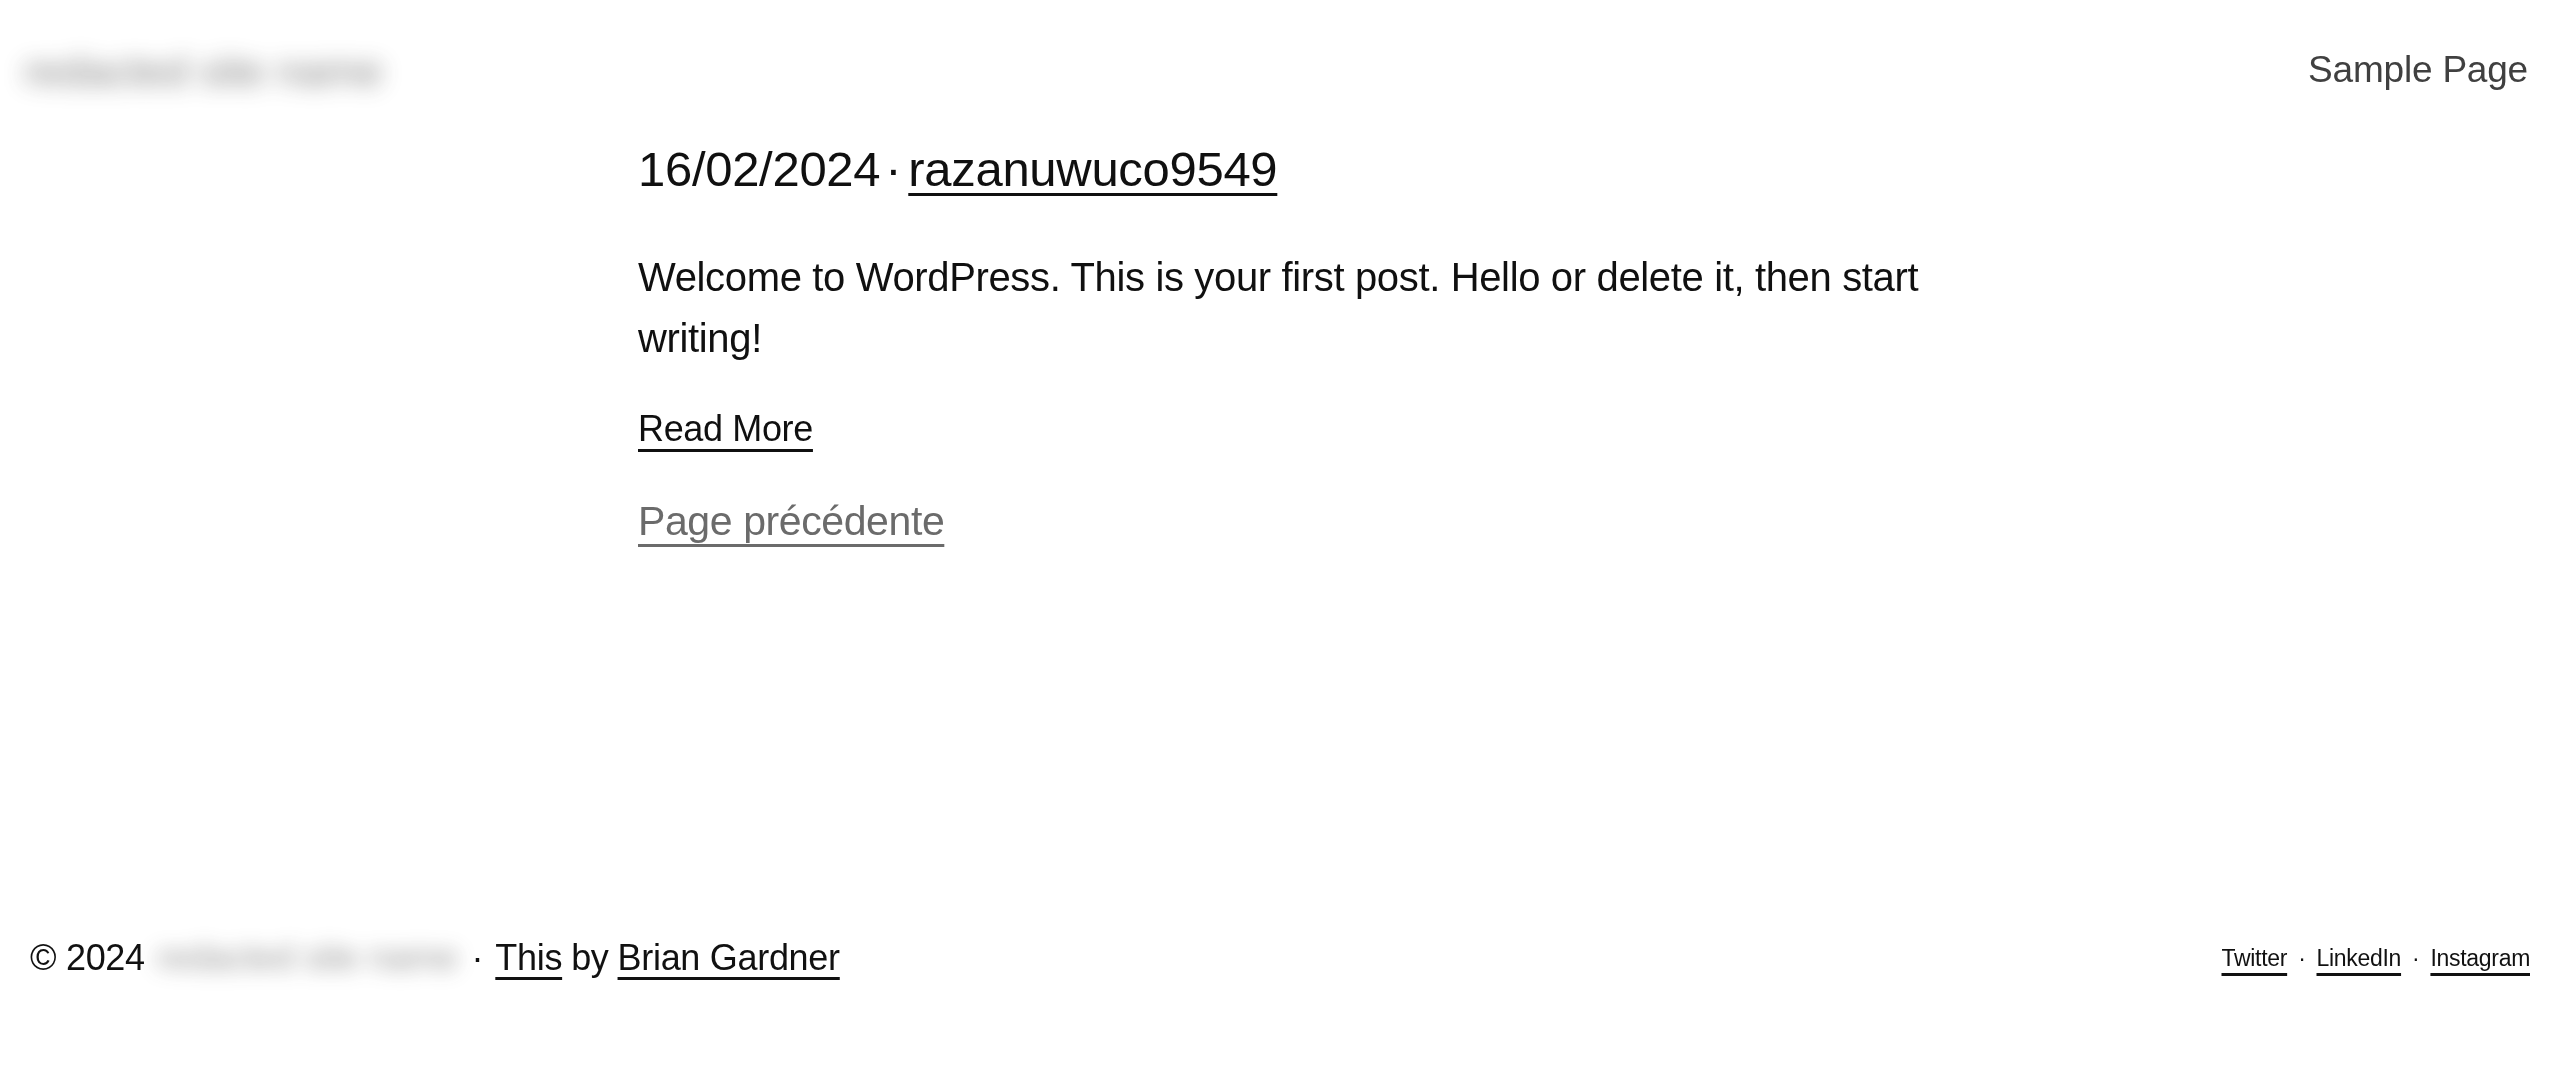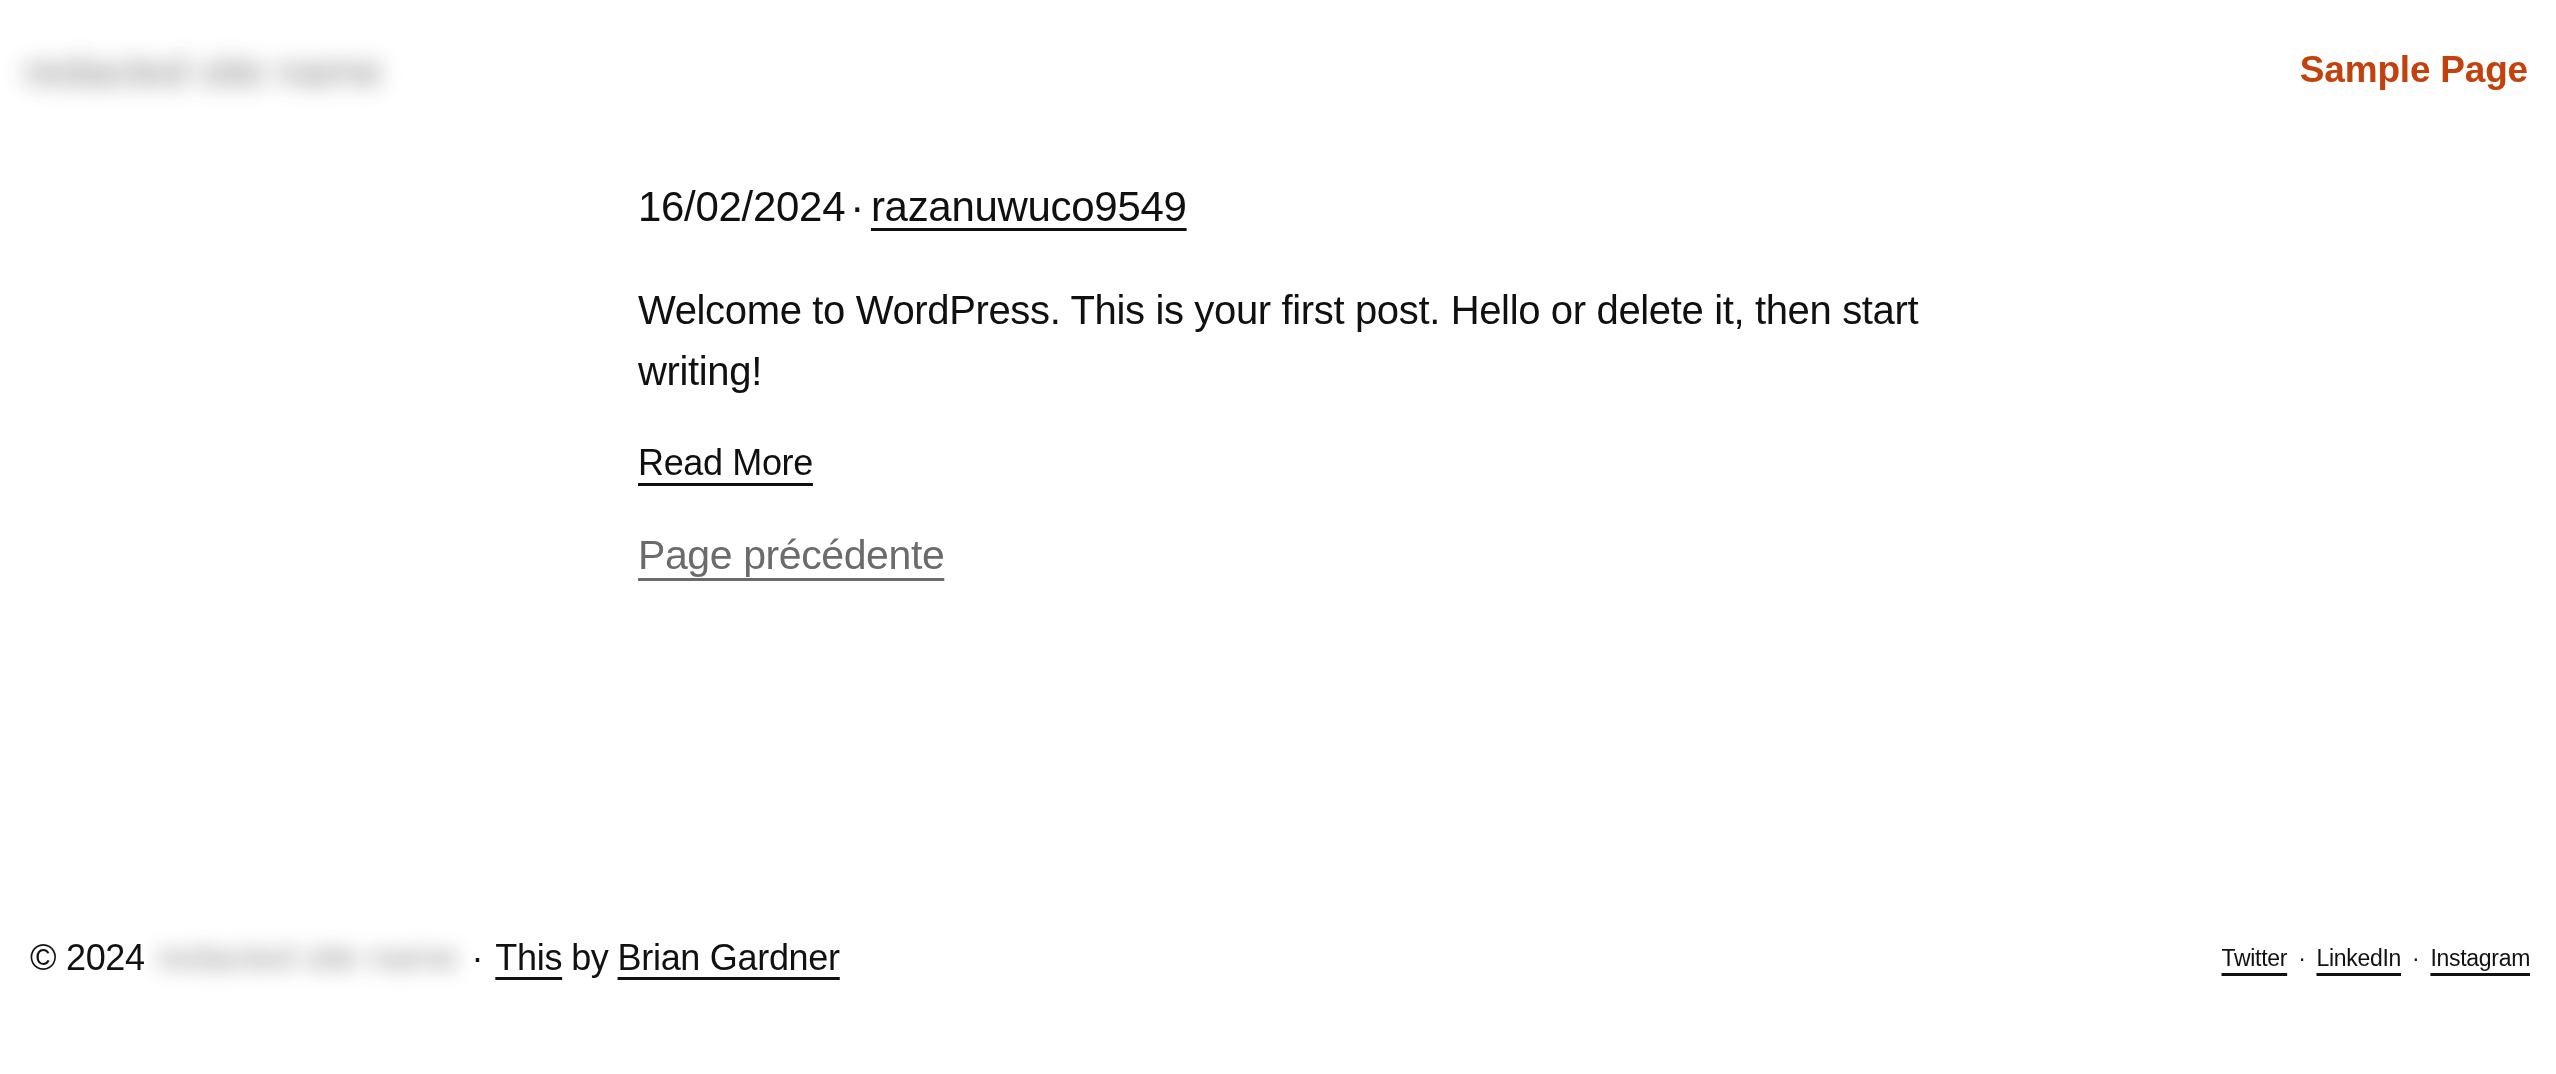--- a/index.html
+++ b/index.html
@@ -52,23 +52,23 @@
     transform: translateY(2px);
     user-select: none;
   }
   .primary-nav {
     display: flex;
     align-items: center;
     gap: 46px;
   }
   .nav-link {
     font-size: 37px;
-    font-weight: 700;
+    font-weight: 400;
     letter-spacing: -0.2px;
-    color: #c2410c;
+    color: #404040;
     text-decoration: none;
     white-space: nowrap;
     margin-left: 48px;
   }
 
   
   .site-main {
     position: absolute;
     top: 140px;
     left: 638px;
@@ -87,22 +87,21 @@
   }
   .post-title-link {
     color: #0b0b0b;
     text-decoration: underline;
     text-decoration-thickness: 3px;
     text-underline-offset: 9px;
     white-space: nowrap;
   }
 
   .post-meta {
-    margin-top: 42px;
-    font-size: 42px;
+    font-size: 49px;
     line-height: 1.2;
     letter-spacing: -0.3px;
     color: #101010;
     white-space: nowrap;
   }
   .meta-sep {
     margin: 0 7px 0 5px;
     color: #101010;
   }
   .meta-author {

